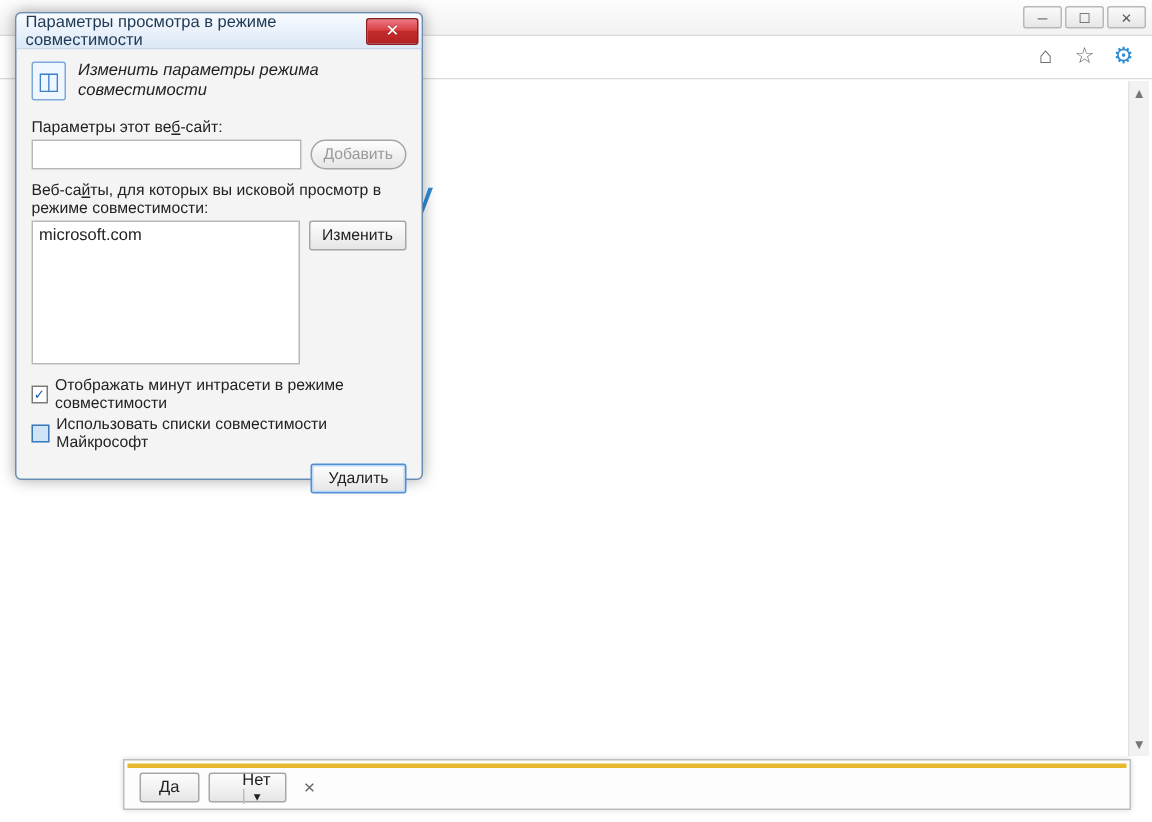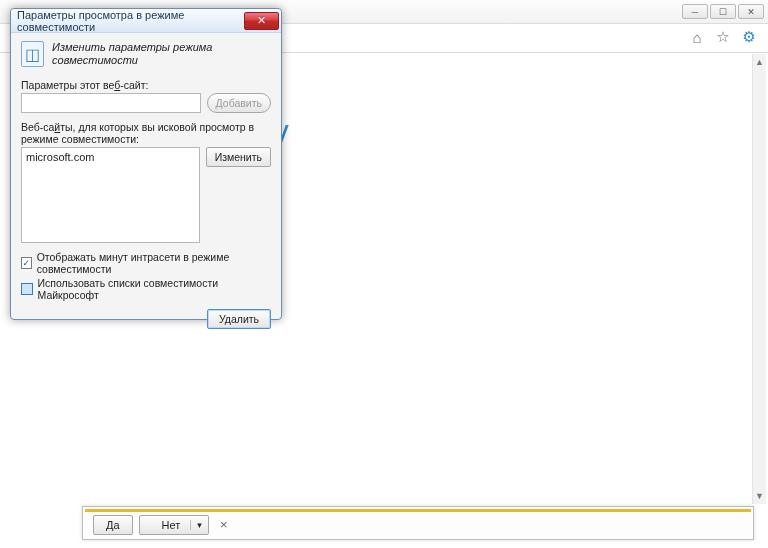--- a/index.html
+++ b/index.html
@@ -114,21 +114,21 @@
     position:absolute; inset:2px; border-top:3px solid #e7b92e;
     display:flex; align-items:center; padding:0 8px; font-size:11px; color:#222;
   }
   .notif-label { flex:1; }
   .notif-btns { display:flex; align-items:center; gap:6px; }
   .nb {
     height:20px; padding:0 12px; border:1px solid #a6a6a6; border-radius:2px;
     background:linear-gradient(#fdfdfd,#e6e6e6); font-size:11px;
     display:inline-flex; align-items:center; justify-content:center;
   }
-  .nb-split { padding-right:0; }
+  .nb-split { padding-right:0;flex-direction:column; }
   .nb-split .seg { padding:0 10px; }
   .nb-split .caret { border-left:1px solid #bdbdbd; padding:0 6px; font-size:9px; }
   .notif-close { width:18px; text-align:center; color:#666; font-size:13px; }
 
   
   .scrollbar { position:absolute; right:2px; top:54px; bottom:44px; width:14px;
     background:#f2f2f2; border-left:1px solid #e3e3e3; }
   .scroll-arrow { height:16px; display:flex; align-items:center; justify-content:center; font-size:9px; color:#777; }
   .scroll-track { position:absolute; top:16px; bottom:16px; left:0; right:0; }
 </style>

